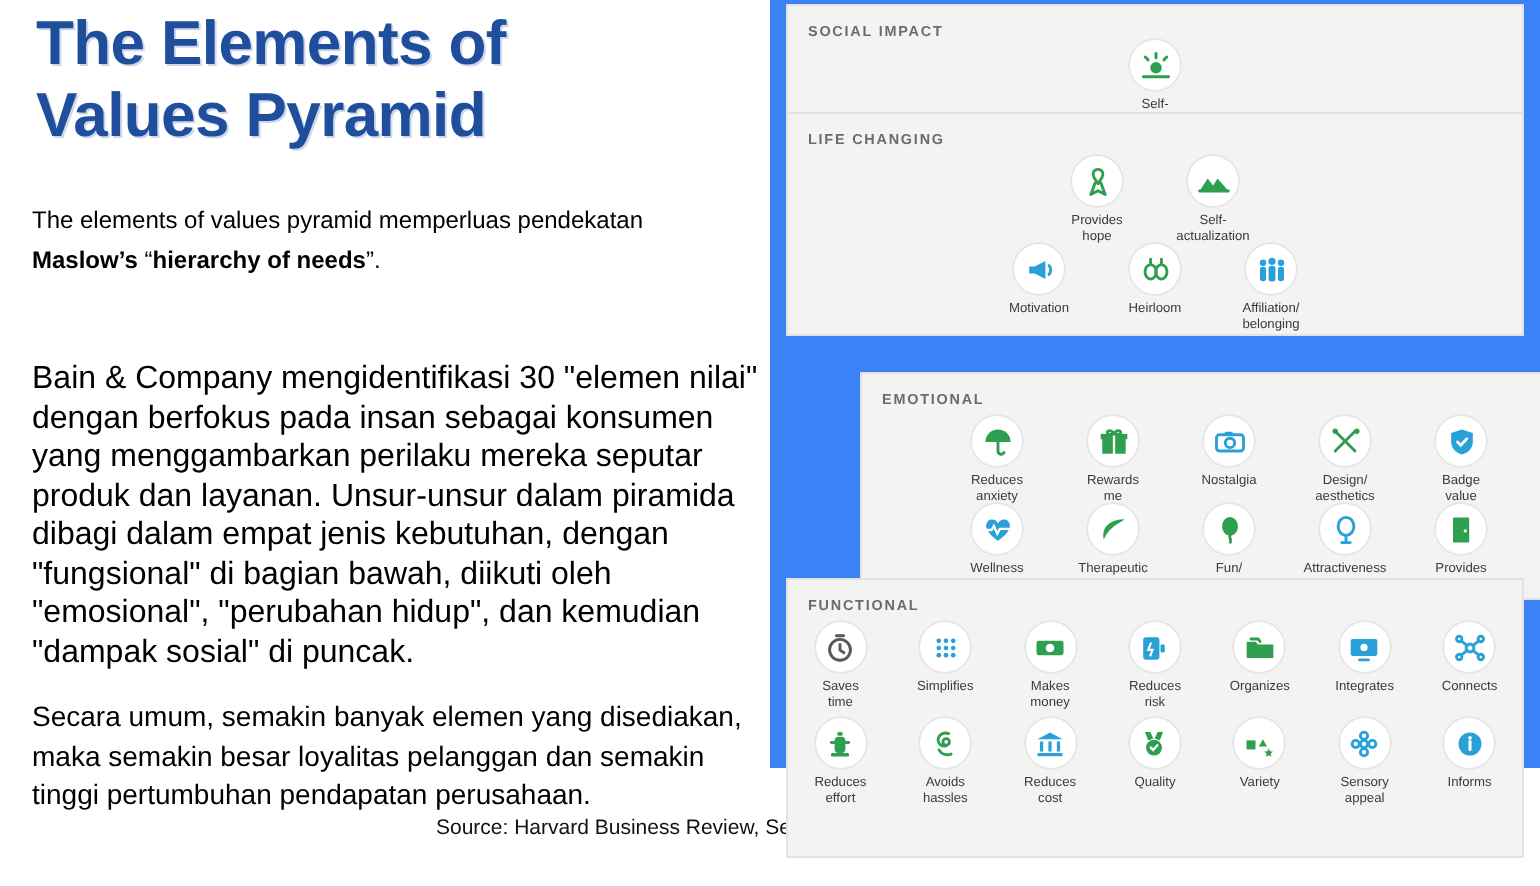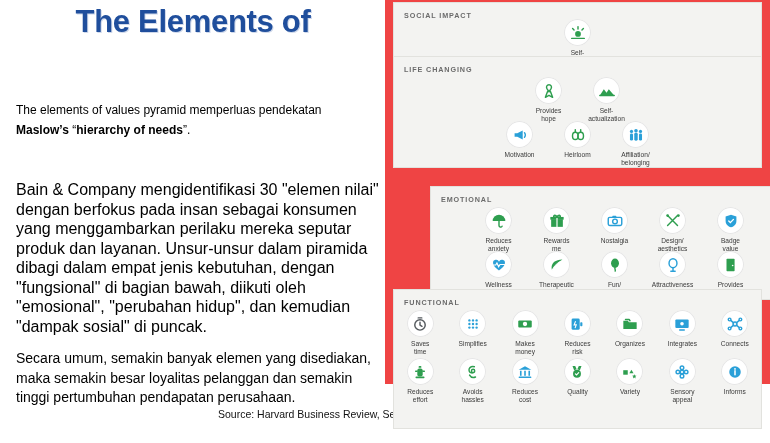--- a/index.html
+++ b/index.html
@@ -8,21 +8,20 @@
     background:#ffffff;
     font-family:"Liberation Sans", sans-serif;
     overflow:hidden;
     position:relative;
   }
   .left{
     position:absolute;left:0;top:0;width:385px;height:443px;
   }
   .title{
     position:absolute;left:18px;top:4px;width:350px;
-    text-align:center;
     color:#1f4e9c;
     font-weight:bold;
     font-size:31px;
     line-height:36px;
     letter-spacing:-0.3px;
     text-shadow:1px 1px 0 #cfd8ea;
   }
   .para1{
     position:absolute;left:16px;top:100px;width:360px;
     font-size:12px;line-height:20px;color:#000;
@@ -37,21 +36,21 @@
   }
   .source{
     position:absolute;left:218px;top:408px;width:240px;
     font-size:10.5px;line-height:13px;color:#111;text-align:left;
   }
   b{font-weight:bold;}
 
   
   .right{
     position:absolute;left:385px;top:0;width:385px;height:384px;
-    background:#ef4444;
+    background:#3b82f6;
   }
   .band{
     position:absolute;left:8px;width:369px;
     background:#f3f3f1;
     border:1px solid #e2e2de;
     box-sizing:border-box;
   }
   .band-label{
     position:absolute;left:10px;top:8px;
     font-size:7.2px;letter-spacing:0.9px;color:#6b6b6b;font-weight:bold;
@@ -77,20 +76,21 @@
     max-width:56px;
   }
 </style>
 </head>
 <body>
 
 <div class="left">
 
   <div class="title">
     <div>The Elements of</div>
+    <div>Values Pyramid</div>
   </div>
 
   <div class="para1">
     <span>The elements of values pyramid memperluas pendekatan </span><b>Maslow’s</b><span> “</span><b>hierarchy of needs</b><span>”.</span>
   </div>
 
   <div class="para2">Bain &amp; Company mengidentifikasi 30 "elemen nilai" dengan berfokus pada insan sebagai konsumen yang menggambarkan perilaku mereka seputar produk dan layanan. Unsur-unsur dalam piramida dibagi dalam empat jenis kebutuhan, dengan "fungsional" di bagian bawah, diikuti oleh "emosional", "perubahan hidup", dan kemudian "dampak sosial" di puncak.</div>
 
   <div class="para3">Secara umum, semakin banyak elemen yang disediakan, maka semakin besar loyalitas pelanggan dan semakin tinggi pertumbuhan pendapatan perusahaan.</div>
 

